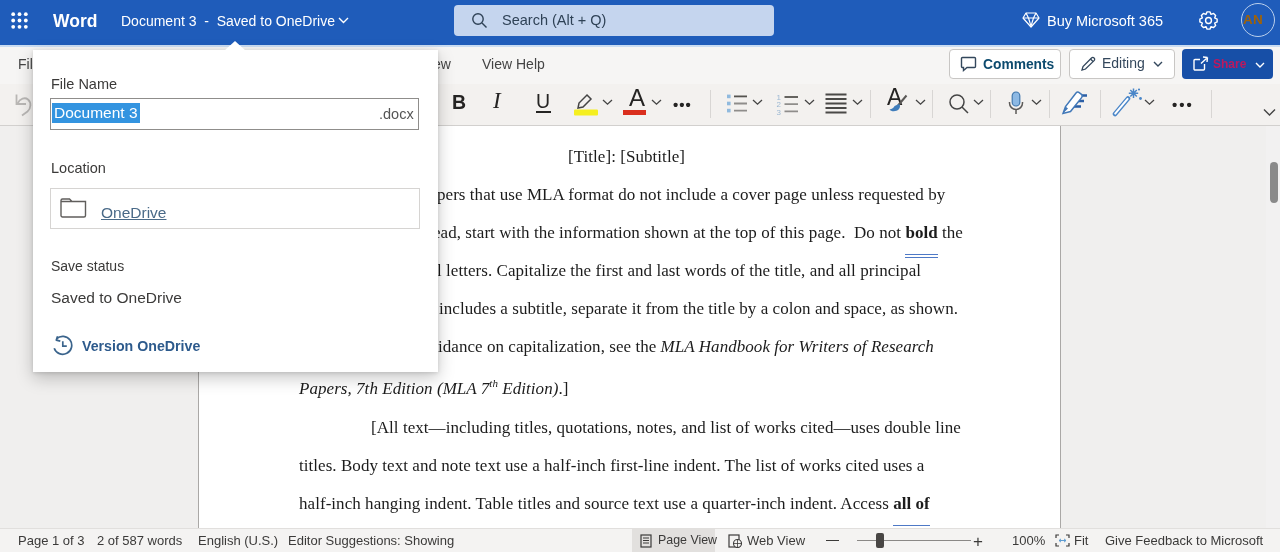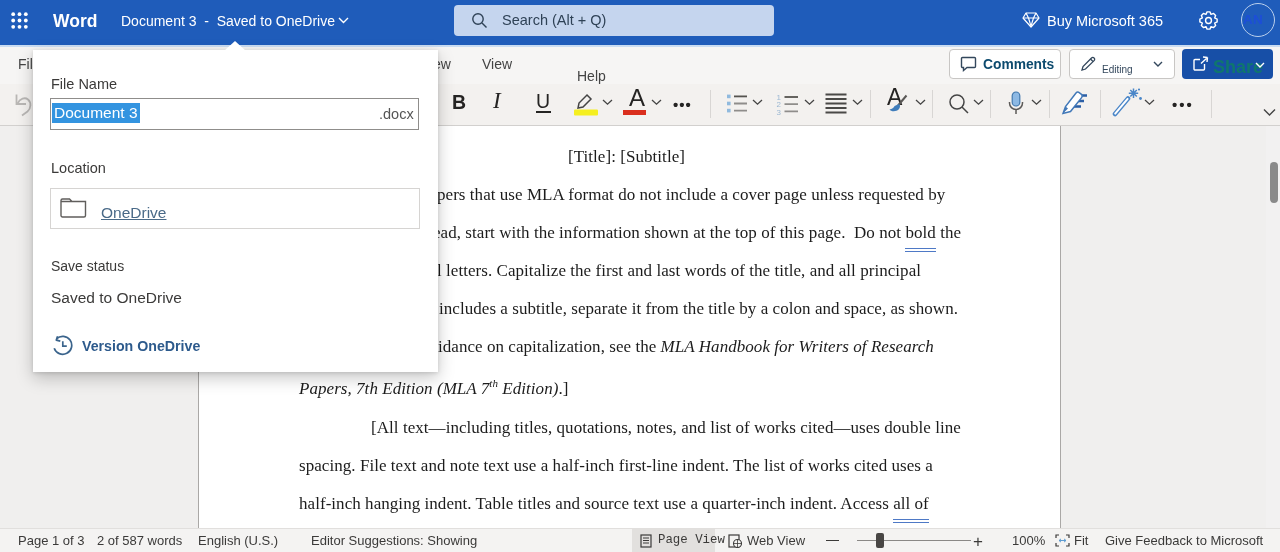--- a/index.html
+++ b/index.html
@@ -6,21 +6,21 @@
   #topbar{left:0;top:0;width:1280px;height:45px;background:#1f5cba;}
   #blueline{left:0;top:45px;width:1280px;height:2px;background:#c9dcf2;}
   #ribbon{left:0;top:47px;width:1280px;height:78px;background:#f6f5f4;}
   #toolrow{left:0;top:84px;width:1280px;height:41px;background:#f3f1ef;border-bottom:1px solid #d2d0ce;}
   #canvas{left:0;top:126px;width:1280px;height:402px;background:#f0efee;}
   #page{left:198px;top:126px;width:863px;height:402px;background:#fff;border-left:1px solid #aaa8a6;border-right:1px solid #aaa8a6;box-sizing:border-box;}
   #statusbar{left:0;top:528px;width:1280px;height:24px;background:#f4f3f2;border-top:1px solid #e1dfdd;box-sizing:border-box;}
   .tab{font-size:14px;color:#444;top:56px;}
   .sbtxt{font-size:13px;color:#3b3a39;top:533px;}
   .doc{font-family:"Liberation Serif",serif;font-size:17px;letter-spacing:0.05px;color:#1c1c1c;white-space:nowrap;line-height:19px;}
-  .ul2{border-bottom:4px double #4e79c6;padding-bottom:6px;}
+  .ul2{border-bottom:4px double #4e79c6;padding-bottom:12px;font-weight:bold;}
   .sep{width:1px;top:90px;height:28px;background:#d8d6d4;}
   .chev{top:99px;}
   svg{display:block;}
 </style></head>
 <body>
 <div class="abs" id="topbar"></div>
 <div class="abs" id="blueline"></div>
 <div class="abs" id="ribbon"></div>
 
 <svg class="abs" style="left:11px;top:12px" width="17" height="17" viewBox="0 0 17 17">
@@ -56,53 +56,53 @@
     </g>
   </svg>
 <div class="abs" style="left:1047px;top:13px;font-size:14.5px;color:#fff;text-align:right;">Buy Microsoft 365</div>
 <svg class="abs" style="left:1199px;top:11px" width="19" height="19" viewBox="0 0 20 20">
  <g fill="none" stroke="#fff" stroke-width="1.5" stroke-linejoin="round">
       <circle cx="10" cy="10" r="3.1"></circle>
  <path d="M7.32 3.53 L8.49 0.92 L11.51 0.92 L12.68 3.53 L15.35 2.51 L17.49 4.65 L16.47 7.32 L19.08 8.49 L19.08 11.51 L16.47 12.68 L17.49 15.35 L15.35 17.49 L12.68 16.47 L11.51 19.08 L8.49 19.08 L7.32 16.47 L4.65 17.49 L2.51 15.35 L3.53 12.68 L0.92 11.51 L0.92 8.49 L3.53 7.32 L2.51 4.65 L4.65 2.51 Z"></path>
     </g>
   </svg>
 <div class="abs" style="left:1241px;top:3px;width:34px;height:34px;border:1.5px solid #b9cfec;border-radius:50%;box-sizing:border-box;"></div>
-<div class="abs" style="left:1241px;top:12px;width:24px;text-align:center;font-size:13.5px;font-weight:bold;color:#1d4ed8;letter-spacing:.3px;">AN</div>
+<div class="abs" style="left:1241px;top:12px;width:24px;text-align:center;font-size:13.5px;font-weight:bold;color:#a16207;letter-spacing:.3px;">AN</div>
 
 <div class="abs tab" style="left:18px;">File</div>
 <div class="abs tab" style="left:405px;">Review</div>
 <div class="abs tab" style="left:482px;">View</div>
-<div class="abs tab" style="left:577px;margin-top:12px;">Help</div>
+<div class="abs tab" style="left:516px;">Help</div>
 
 <div class="abs" style="left:949px;top:49px;width:112px;height:30px;background:#fff;border:1px solid #c8c6c4;border-radius:4px;box-sizing:border-box;"></div>
 <svg class="abs" style="left:960px;top:56px" width="17" height="16" viewBox="0 0 17 16">
     <path d="M2.5 1.5 h12 a1 1 0 0 1 1 1 v8 a1 1 0 0 1 -1 1 h-7.5 l-3.5 3 v-3 h-1 a1 1 0 0 1 -1 -1 v-8 a1 1 0 0 1 1 -1 Z" fill="none" stroke="#33475c" stroke-width="1.4"></path>
   </svg>
 <div class="abs" style="left:983px;top:57px;font-size:13.8px;font-weight:bold;color:#0c4a6e;">Comments</div>
 
 <div class="abs" style="left:1069px;top:49px;width:106px;height:30px;background:#fff;border:1px solid #c8c6c4;border-radius:4px;box-sizing:border-box;"></div>
 <svg class="abs" style="left:1080px;top:55px" width="17" height="17" viewBox="0 0 17 17">
     <g fill="none" stroke="#33475c" stroke-width="1.3">
       <path d="M2 15 L3 11.5 L11.5 3 a1.8 1.8 0 0 1 2.6 0 l0 0 a1.8 1.8 0 0 1 0 2.6 L5.5 14 L2 15 Z"></path>
       <path d="M10.5 4 L13 6.5"></path>
     </g>
   </svg>
-<div class="abs" style="left:1102px;top:64px;font-size:10px;color:#33475c;">Editing</div>
+<div class="abs" style="left:1102px;top:55px;font-size:14px;color:#33475c;">Editing</div>
 <svg class="abs" style="left:1153px;top:61px" width="10" height="7" viewBox="0 0 10 7">
     <path d="M1 1 L5 5 L9 1" stroke="#33475c" stroke-width="1.4" fill="none"></path>
   </svg>
 
 <div class="abs" style="left:1182px;top:49px;width:91px;height:30px;background:#174fa7;border-radius:4px;"></div>
 <svg class="abs" style="left:1192px;top:55px" width="18" height="17" viewBox="0 0 18 17">
     <g fill="none" stroke="#fff" stroke-width="1.4">
       <path d="M9 8.5 L15.5 2.5 M15.5 2.5 l-4.5 -.5 M15.5 2.5 l-.5 4.5"></path>
       <path d="M12.5 9 v5 a1 1 0 0 1 -1 1 h-8.5 a1 1 0 0 1 -1 -1 v-8.5 a1 1 0 0 1 1 -1 h5"></path>
     </g>
   </svg>
-<div class="abs" style="left:1213px;top:57px;font-size:18px;font-weight:bold;color:#0f766e;">Share</div>
+<div class="abs" style="left:1213px;top:57px;font-size:12px;font-weight:bold;color:#be185d;">Share</div>
 <svg class="abs" style="left:1255px;top:62px" width="10" height="7" viewBox="0 0 10 7">
     <path d="M1 1 L5 5 L9 1" stroke="#fff" stroke-width="1.4" fill="none"></path>
   </svg>
 
 <div class="abs" id="toolrow"></div>
 <svg class="abs" style="left:14px;top:92px" width="20" height="26" viewBox="0 0 20 26">
     <g fill="none" stroke="#b9b7b5" stroke-width="1.8">
       <path d="M2.5 2.5 V12 H12"></path>
       <path d="M3.5 11.5 C6 6.5 11 5 14 7.5 C17.5 10.5 17 16.5 13.5 19.5 L8 23.5"></path>
     </g>
@@ -238,38 +238,38 @@
 <div class="abs" id="page"></div>
 
 <div class="abs doc" style="left:568px;top:147px;">[Title]: [Subtitle]</div>
 <div class="abs doc" style="left:437px;top:185px;">pers that use MLA format do not include a cover page unless requested by</div>
 <div class="abs doc" style="left:433px;top:223px;">ead, start with the information shown at the top of this page.&nbsp; Do not <span class="ul2">bold</span> the</div>
 <div class="abs doc" style="left:437px;top:261px;">l letters. Capitalize the first and last words of the title, and all principal</div>
 <div class="abs doc" style="left:439px;top:299px;">includes a subtitle, separate it from the title by a colon and space, as shown.</div>
 <div class="abs doc" style="left:438px;top:337px;">idance on capitalization, see the <i>MLA Handbook for Writers of Research</i></div>
 <div class="abs doc" style="left:299px;top:374px;"><i>Papers, 7th Edition (MLA 7<sup style="font-size:11px;">th</sup> Edition)</i>.]</div>
 <div class="abs doc" style="left:349px;top:418px;margin-left:22px;">[All text—including titles, quotations, notes, and list of works cited—uses double line</div>
-<div class="abs doc" style="left:299px;top:456px;">spacing. File text and note text use a half-inch first-line indent. The list of works cited uses a</div>
+<div class="abs doc" style="left:299px;top:456px;">titles. Body text and note text use a half-inch first-line indent. The list of works cited uses a</div>
 <div class="abs doc" style="left:299px;top:494px;">half-inch hanging indent. Table titles and source text use a quarter-inch indent. Access <span class="ul2">all of</span></div>
 
 <div class="abs" style="left:1266px;top:126px;width:14px;height:402px;background:#f2f1f1;"></div>
 <div class="abs" style="left:1270px;top:162px;width:8px;height:41px;background:#8a8a8a;border-radius:4px;"></div>
 
 <div class="abs" id="statusbar"></div>
 <div class="abs sbtxt" style="left:18px;">Page 1 of 3</div>
 <div class="abs sbtxt" style="left:97px;">2 of 587 words</div>
 <div class="abs sbtxt" style="left:198px;">English (U.S.)</div>
-<div class="abs sbtxt" style="left:288px;margin-left:23px;">Editor Suggestions: Showing</div>
+<div class="abs sbtxt" style="left:288px;">Editor Suggestions: Showing</div>
 
 <div class="abs" style="left:632px;top:529px;width:83px;height:23px;background:#e2e0de;"></div>
 <svg class="abs" style="left:640px;top:534px" width="12" height="14" viewBox="0 0 12 14">
     <rect x="1" y="1" width="10" height="12" fill="none" stroke="#3b3a39" stroke-width="1.2"></rect>
     <path d="M3 4 h6 M3 6.5 h6 M3 9 h6" stroke="#3b3a39" stroke-width="1"></path>
   </svg>
-<div class="abs sbtxt" style="left:658px;font-size:12.4px;font-family:Liberation Mono, monospace;">Page View</div>
+<div class="abs sbtxt" style="left:658px;font-size:12.4px;">Page View</div>
 <svg class="abs" style="left:728px;top:534px" width="14" height="14" viewBox="0 0 14 14">
     <rect x="1" y="1" width="10" height="12" fill="none" stroke="#3b3a39" stroke-width="1.2"></rect>
     <circle cx="9.5" cy="9.5" r="4" fill="#f4f3f2" stroke="#3b3a39" stroke-width="1.1"></circle>
     <path d="M6 9.5 h7 M9.5 6 v7" stroke="#3b3a39" stroke-width=".8"></path>
   </svg>
 <div class="abs sbtxt" style="left:747px;">Web View</div>
 <div class="abs" style="left:826px;top:539.5px;width:13px;height:1.6px;background:#3b3a39;"></div>
 <div class="abs" style="left:857px;top:540px;width:114px;height:1px;background:#8a8886;"></div>
 <div class="abs" style="left:876px;top:533px;width:8px;height:15px;background:#484644;border-radius:2px;"></div>
 <div class="abs" style="left:973px;top:532px;font-size:17px;color:#3b3a39;">+</div>

